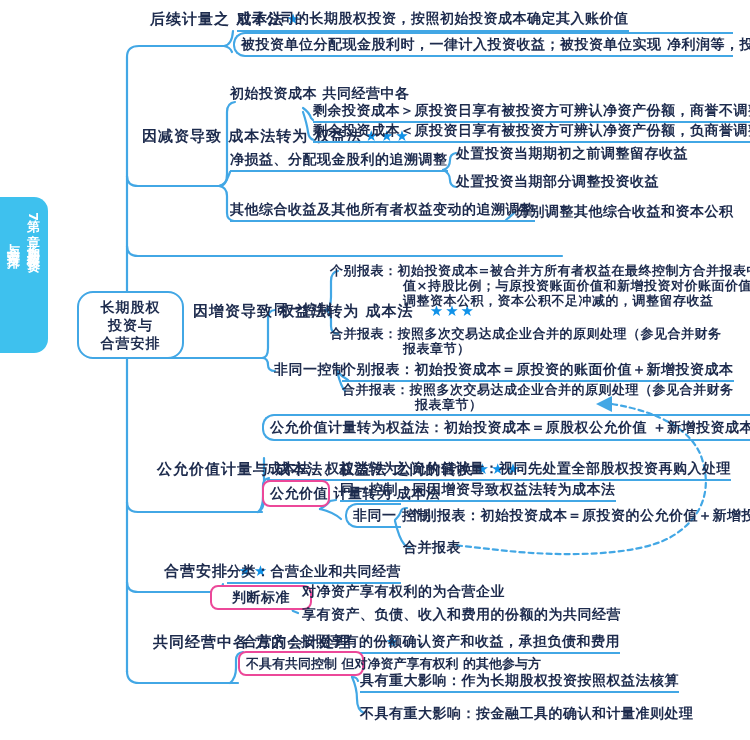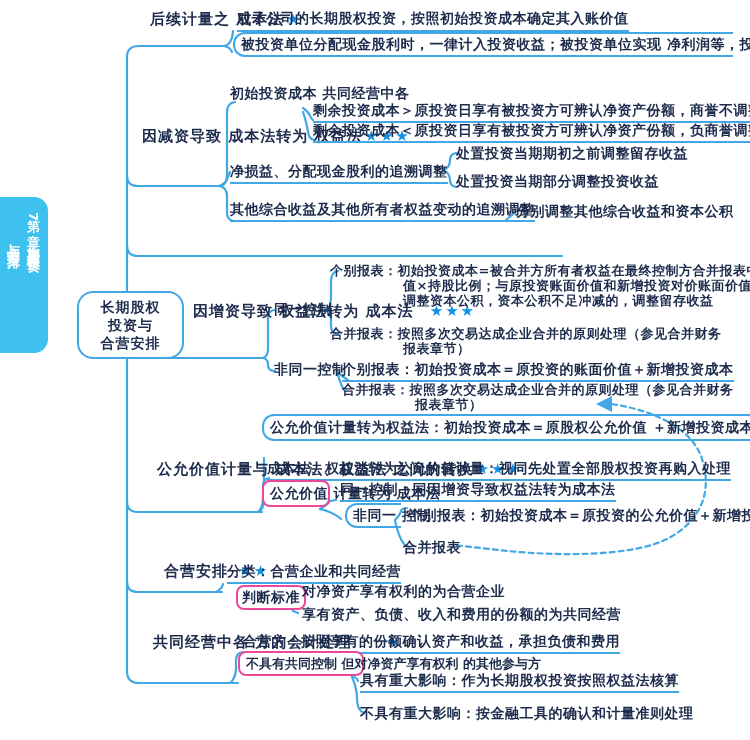--- a/index.html
+++ b/index.html
@@ -98,21 +98,21 @@
     <span class="bl">因减资导致</span>
     <span class="bl">成本法转为</span>
     <span class="bl"><span>权益法</span><span class="star">★★★</span></span>
   </div>
   <div class="t" style="left:230px;top:85px;">
     <span class="bl">初始投资成本</span>
     <span class="bl">共同经营中各</span>
   </div>
   <div class="t u" style="left:313px;top:102px;">剩余投资成本＞原投资日享有被投资方可辨认净资产份额，商誉不调整</div>
   <div class="t u" style="left:313px;top:122px;">剩余投资成本＜原投资日享有被投资方可辨认净资产份额，负商誉调整</div>
-  <div class="t u" style="left:230px;top:151px;margin-top:12px;">净损益、分配现金股利的追溯调整</div>
+  <div class="t u" style="left:230px;top:151px;">净损益、分配现金股利的追溯调整</div>
   <div class="t" style="left:456px;top:145px;">处置投资当期期初之前调整留存收益</div>
   <div class="t" style="left:456px;top:173px;">处置投资当期部分调整投资收益</div>
   <div class="t u" style="left:230px;top:201px;">其他综合收益及其他所有者权益变动的追溯调整</div>
   <div class="t" style="left:516px;top:203px;">分别调整其他综合收益和资本公积</div>
 
 
   <div class="t lbl" style="left:193px;top:303px;">
     <span class="bl">因增资导致</span>
     <span class="bl">权益法转为</span>
     <span class="bl">成本法</span>
@@ -146,21 +146,21 @@
     <span class="bl">控制</span>
   </div>
   <div class="t hang" style="left:408px;top:507px;width:322px;">个别报表：初始投资成本＝原投资的公允价值＋新增投资成本</div>
   <div class="t" style="left:403px;top:539px;">合并报表</div>
 
   <div class="t lbl" style="left:164px;top:563px;">
     <span class="bl">合营安排</span>
     <span class="bl star" style="padding-left:4px;">★★</span>
   </div>
   <div class="t u" style="left:227px;top:563px;">分类：合营企业和共同经营</div>
-  <div class="t box" style="left:236px;top:585px;padding:2px 4px;border-radius:8px;">判断标准</div>
+  <div class="t box" style="left:210px;top:585px;padding:2px 20px;border-radius:8px;">判断标准</div>
   <div class="t" style="left:302px;top:583px;">对净资产享有权利的为合营企业</div>
   <div class="t" style="left:302px;top:606px;">享有资产、负债、收入和费用的份额的为共同经营</div>
 
   <div class="t lbl" style="left:153px;top:634px;">
     <span class="bl">共同经营中各</span>
     <span class="bl">方的会计处理</span>
     <span class="bl star" style="padding-left:28px;">★</span>
   </div>
   <div class="t u" style="left:243px;top:633px;">合营方：按照享有的份额确认资产和收益，承担负债和费用</div>
   <div class="t u" style="left:360px;top:672px;">具有重大影响：作为长期股权投资按照权益法核算</div>

